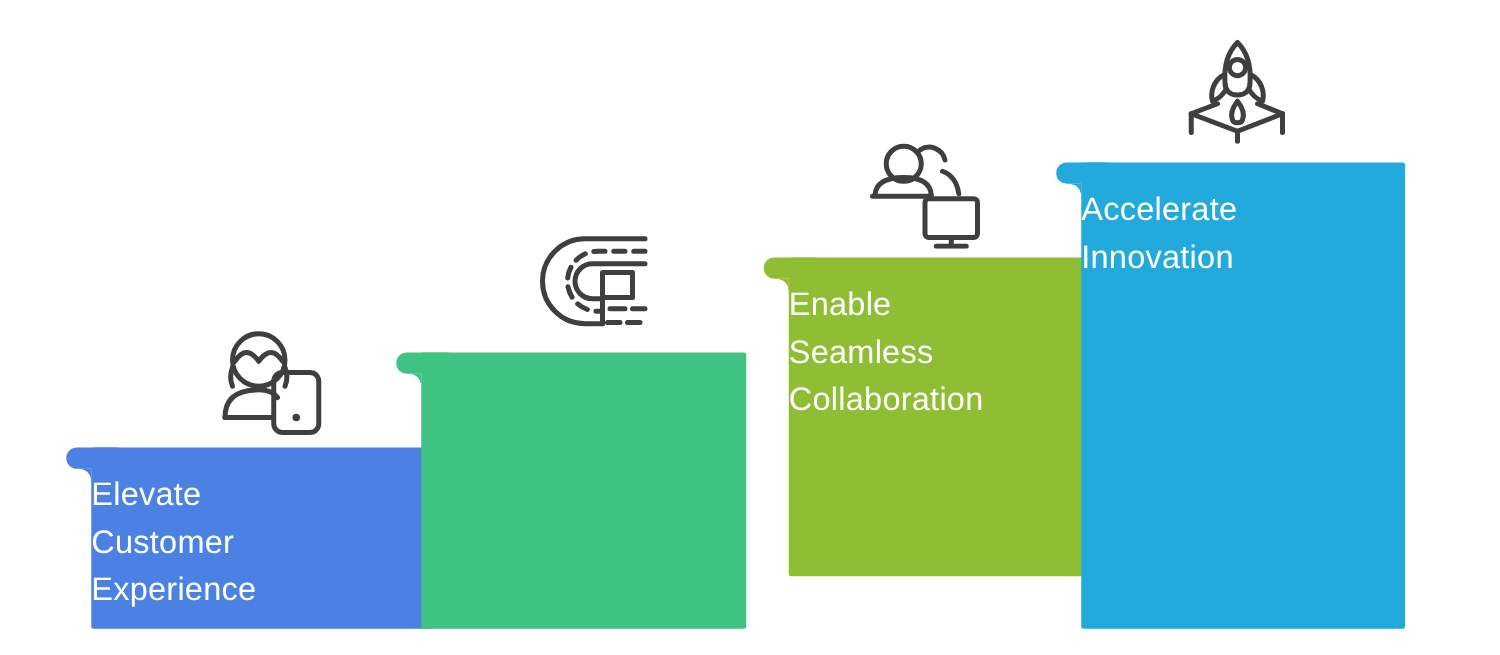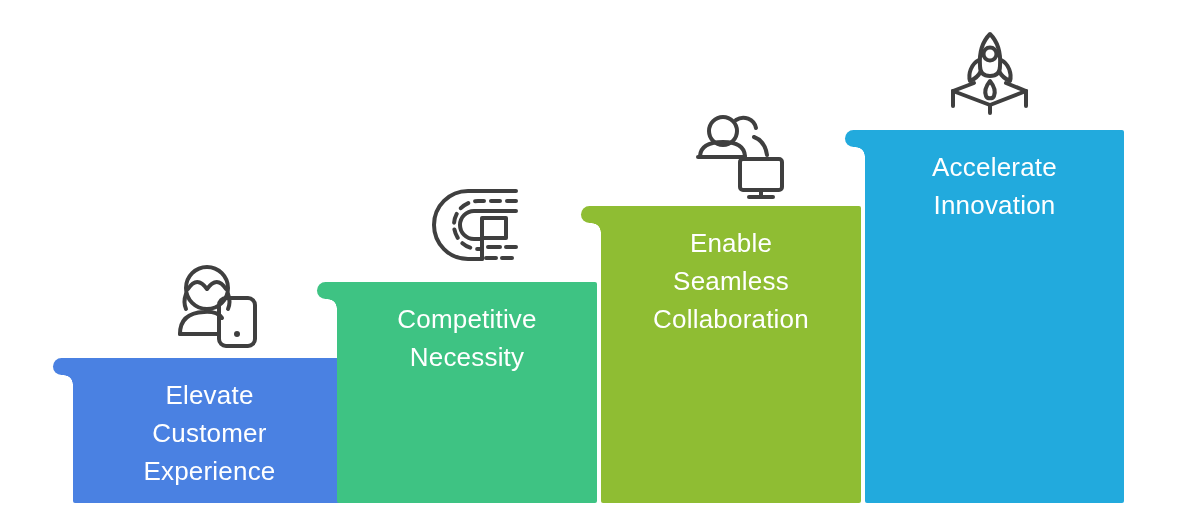--- a/index.html
+++ b/index.html
@@ -18,21 +18,21 @@
     background:var(--c);
     border-radius:9px 0 0 9px;
   }
   .bar .fillet{
     position:absolute;left:-9px;top:17px;width:9px;height:9px;
     background:radial-gradient(circle 9px at 0 100%, rgba(255,255,255,0) 8.4px, var(--c) 8.9px);
   }
   .bar .label{
     position:absolute;left:0;right:0;top:0;
     padding-top:18px;
-    text-align:center;
+    text-align:left;
     color:var(--text,#fff);
     font-size:26px;line-height:38px;font-weight:400;
     white-space:pre-line;
     letter-spacing:0.2px;
   }
   .icon{position:absolute;width:105px;height:88px;color:var(--stroke,#3f3f3f);}
   .icon svg{display:block;width:100%;height:100%;}
   .icon path,.icon rect,.icon circle,.icon polyline{
     fill:none;stroke:currentColor;stroke-width:4;
     stroke-linecap:round;stroke-linejoin:round;
@@ -73,37 +73,35 @@
       <rect x="58" y="39" width="24" height="20"></rect>
       <path d="M 92 22 H 54 A 24 24 0 0 0 54 70 H 56" stroke-dasharray="9 7"></path>
       <path d="M 64 68 H 92" stroke-dasharray="12 6"></path>
       <path d="M 62 79 H 92" stroke-dasharray="10 6"></path>
     </svg>
   </div>
   <div class="bar" style="left: 337px; top: 282px; width: 260px; height: 221px; --c: #3ec383;">
     <div class="tab"></div>
     <div class="fillet"></div>
     <div class="body"></div>
-    <div class="label">Competitive
-Necessity</div>
   </div>
 
   <div class="icon" style="left:692px;top:111px;">
     <svg viewBox="0 0 105 88" aria-hidden="true">
       <circle cx="31" cy="20" r="14"></circle>
       <path d="M 8 45 Q 9 31 31 31 Q 52 31 53 45"></path>
       <path d="M 6 46 H 53"></path>
       <path d="M 44 9 A 13 13 0 0 1 64 17"></path>
       <path d="M 62 26 Q 73 30 75 44"></path>
       <rect x="48" y="48" width="42" height="31" rx="3"></rect>
       <path d="M 69 79 V 85"></path>
       <path d="M 57 86 H 81"></path>
     </svg>
   </div>
-  <div class="bar" style="left: 601px; top: 206px; width: 260px; height: 297px; --c: #8fbd33;">
+  <div class="bar" style="left: 631px; top: 206px; width: 260px; height: 255px; --c: #8fbd33;">
     <div class="tab"></div>
     <div class="fillet"></div>
     <div class="body"></div>
     <div class="label">Enable
 Seamless
 Collaboration</div>
   </div>
 
   <div class="icon" style="left:938px;top:29px;">
     <svg viewBox="0 0 105 88" aria-hidden="true">

